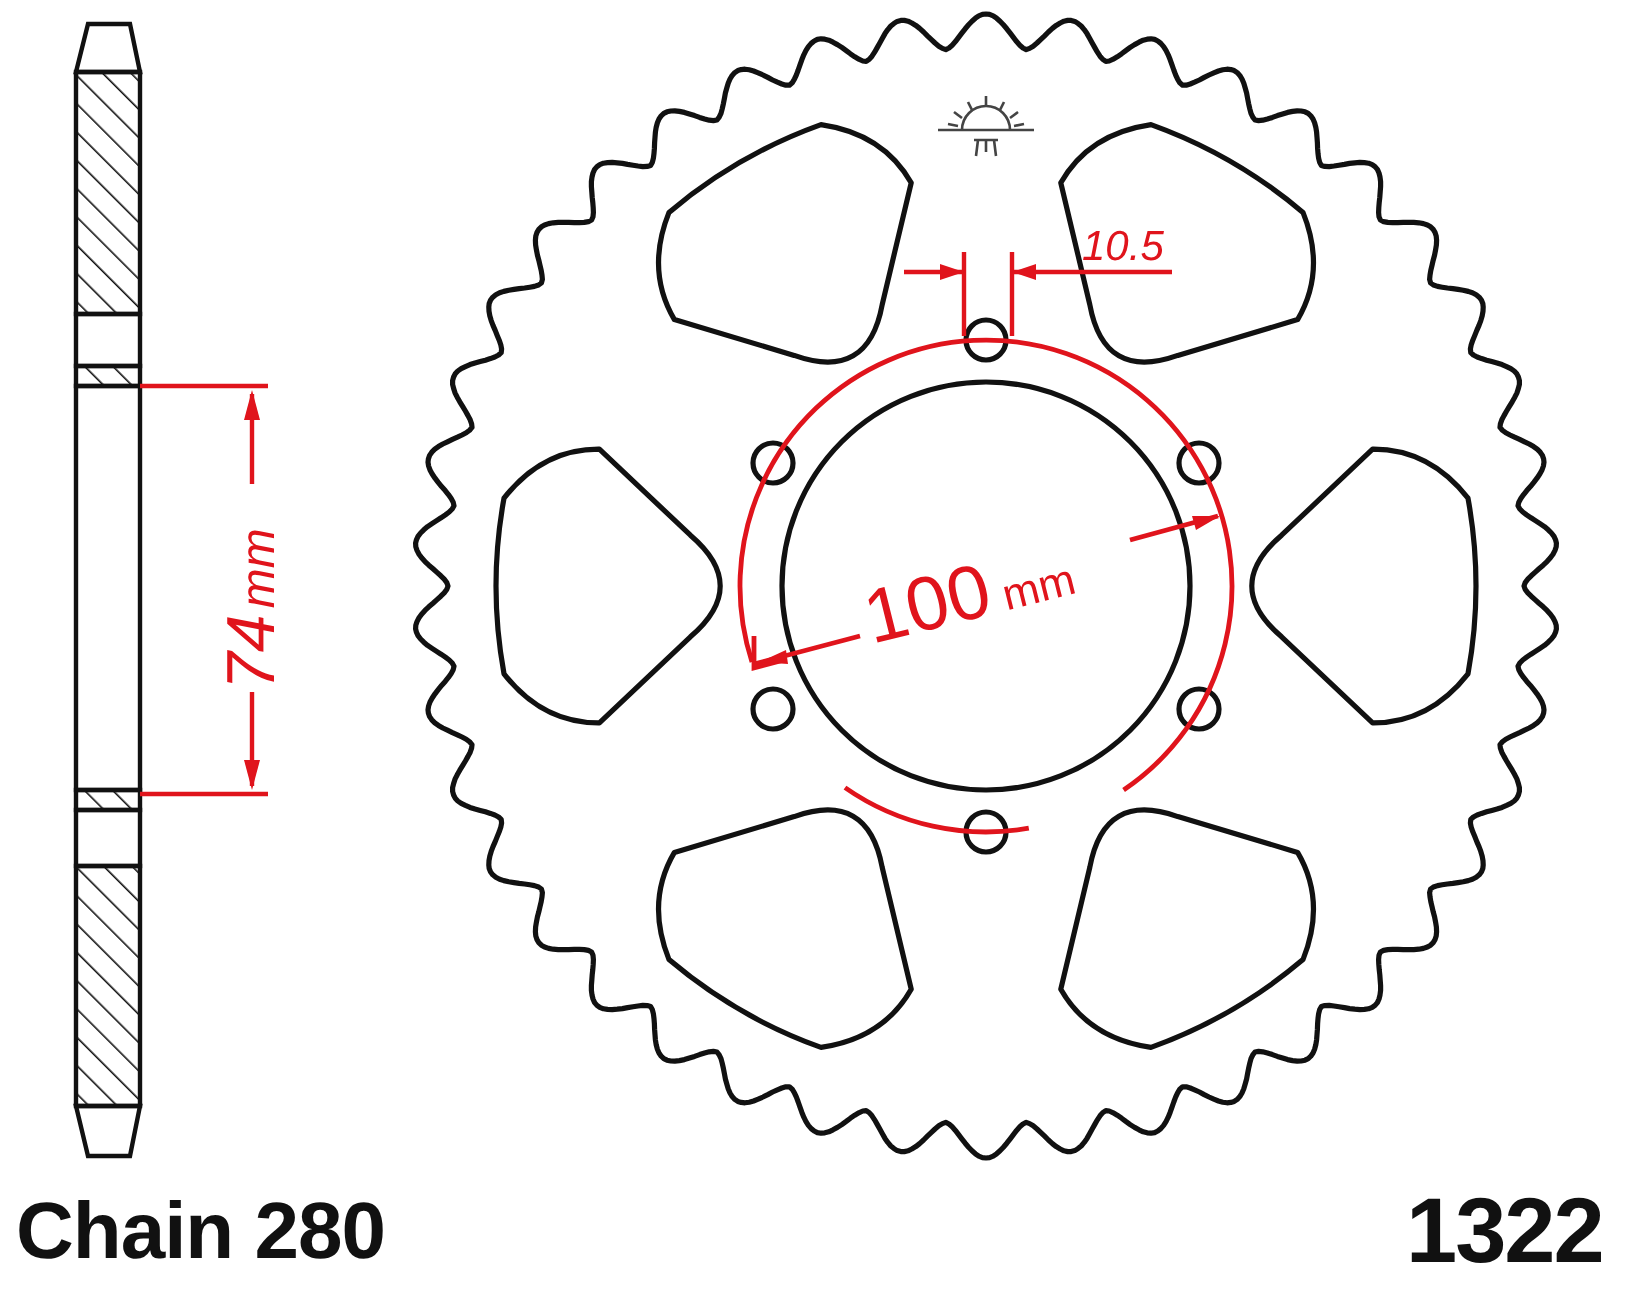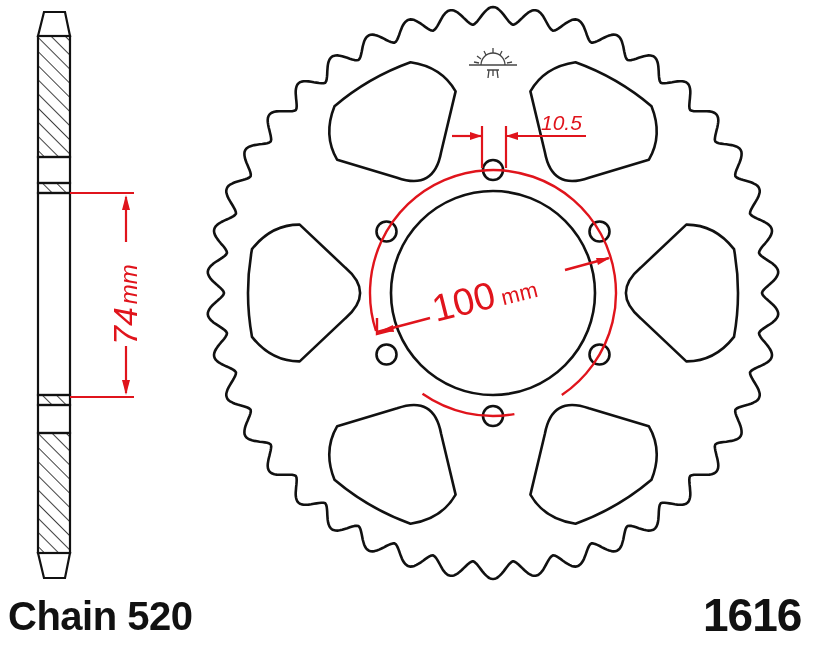--- a/index.html
+++ b/index.html
@@ -106,14 +106,14 @@
     <line x1="484" y1="51" x2="486" y2="55"></line>
     <line x1="502" y1="51" x2="500" y2="55"></line>
     <line x1="477" y1="56" x2="481" y2="59"></line>
     <line x1="509" y1="56" x2="505" y2="59"></line>
     <line x1="474" y1="62" x2="479" y2="63"></line>
     <line x1="512" y1="62" x2="507" y2="63"></line>
     <path d="M487 70 L499 70 M489 70 L488 78 M497 70 L498 78 M493 70 L493 76"></path>
   </g>
 </svg>
 
-<div id="chain-label" class="label-bottom">Chain 520</div>
-<div id="part-number" class="label-bottom">1616</div>
+<div id="chain-label" class="label-bottom">Chain 280</div>
+<div id="part-number" class="label-bottom">1322</div>
 
 </body></html>

